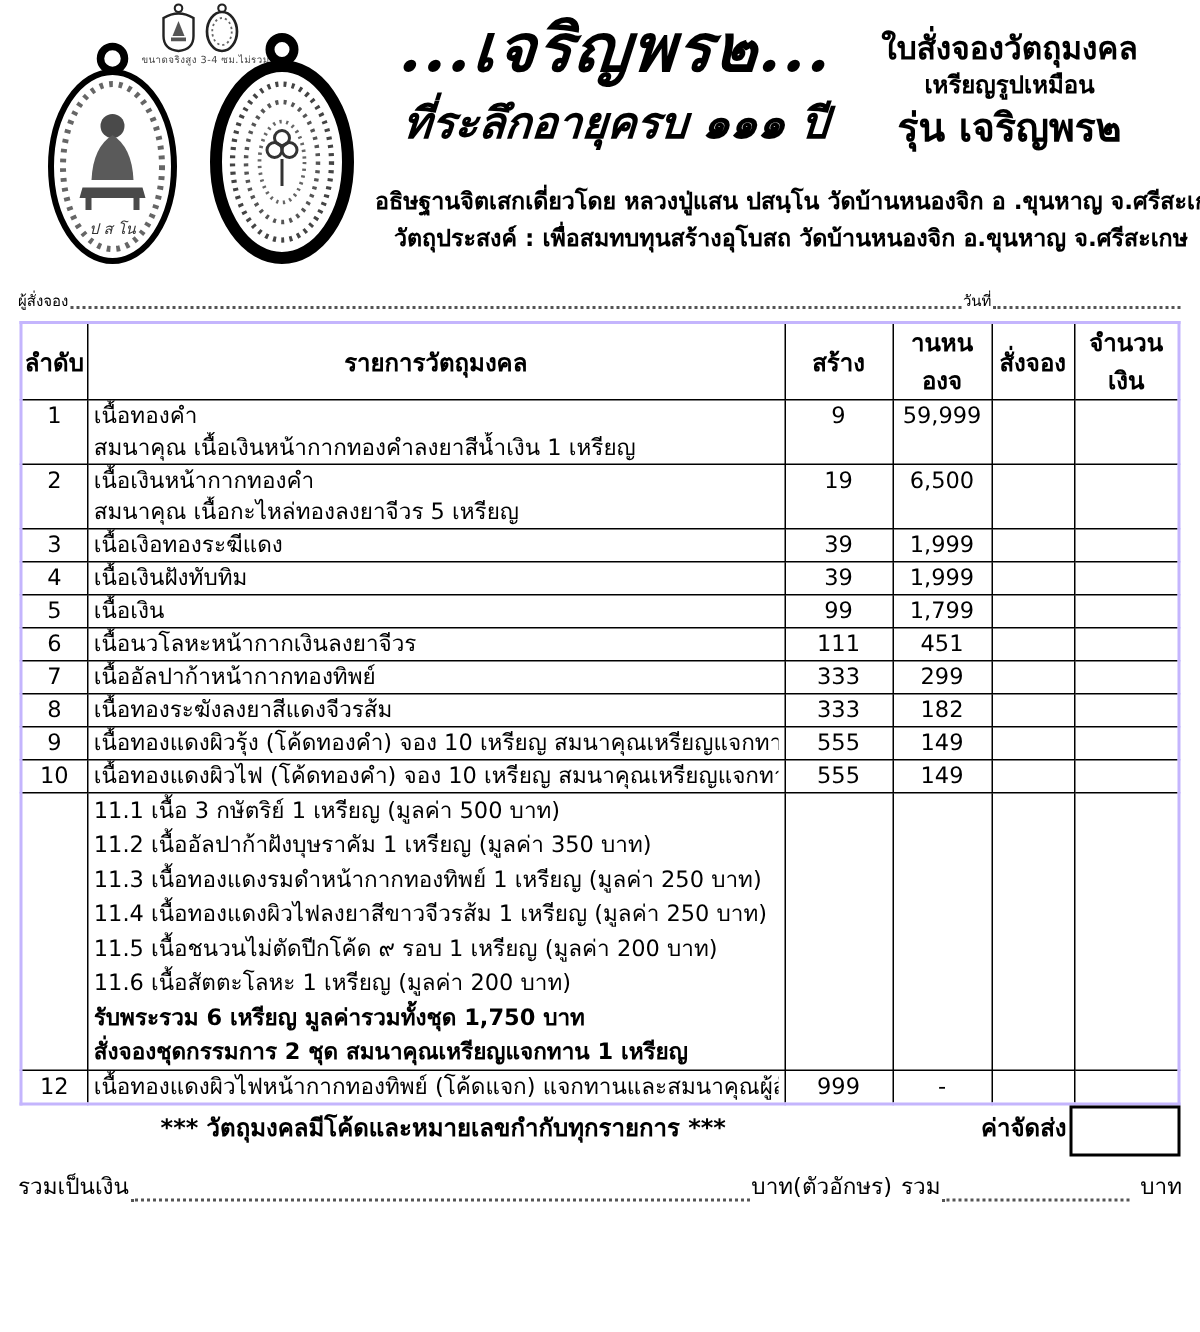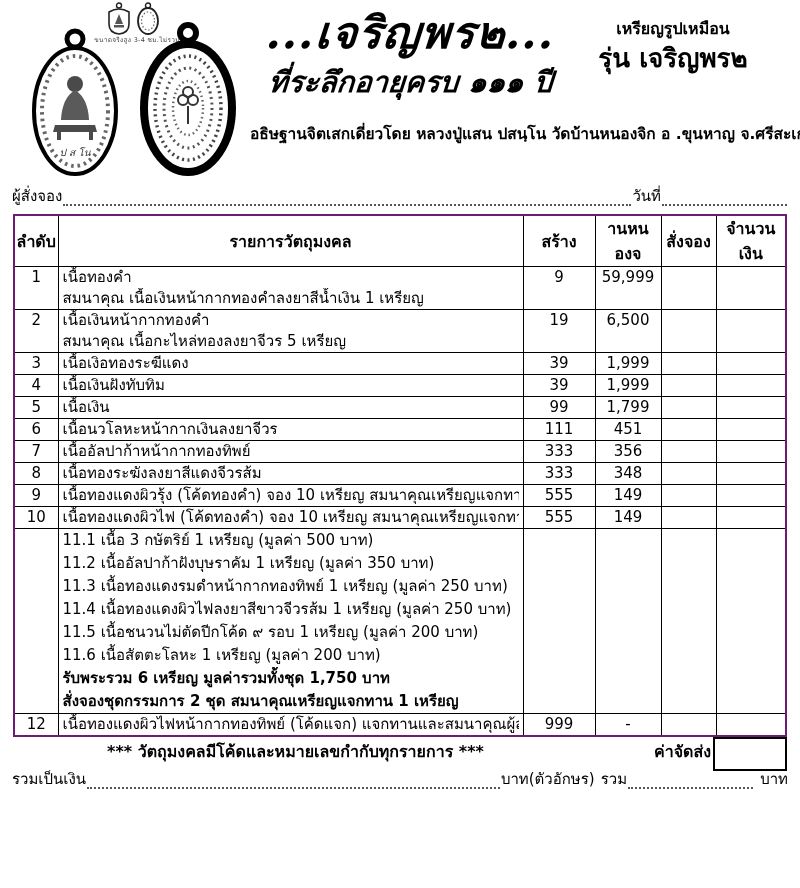--- a/index.html
+++ b/index.html
@@ -23,46 +23,46 @@
              font-weight:bold;font-size:29px;line-height:40px;transform:skewX(-4deg);
              white-space:nowrap;}
   .right-block{position:absolute;right:8px;top:18px;width:238px;text-align:center;}
   .form-name{font-weight:bold;font-size:21px;line-height:28px;}
   .form-type{font-weight:bold;font-size:16px;line-height:22px;}
   .series{font-weight:bold;font-size:26px;line-height:36px;}
   .bless-lines{position:absolute;left:250px;top:122px;width:542px;text-align:right;
                font-weight:bold;font-size:15.5px;line-height:25px;white-space:nowrap;}
 
   
-  .frow{display:flex;align-items:flex-end;margin:0 12px;height:26px;font-size:15px;}
+  .frow{display:flex;align-items:flex-end;margin:0 12px;height:26px;font-size:10px;}
   .frow .lbl{white-space:nowrap;padding-bottom:1px;}
   .dots{flex:1;border-bottom:2px dotted #555;height:15px;margin:0 1px 3px 1px;}
   .dots.fix125{flex:0 0 125px;}
 
   
   table.order{border-collapse:collapse;table-layout:fixed;width:774px;margin:5px 13px 0 13px;
-              border:2px solid #701a75;}
+              border:2px solid #c4b5fd;}
   th,td{border:1px solid #000;vertical-align:top;padding:0;}
   th{font-size:16px;font-weight:bold;height:27px;vertical-align:middle;}
   td{font-size:15px;line-height:21px;}
   td.c-no,td.c-made,td.c-price{text-align:center;}
   td.c-item{padding:0 4px;}
   td.c-item div{white-space:nowrap;overflow:hidden;}
   td.c-item div.b{font-weight:bold;}
   tr.block td{line-height:23px;}
 
   
   .tfoot-strip{position:relative;margin:0 13px;height:28px;display:flex;align-items:center;}
   .tfoot-note{position:absolute;left:0;width:565px;text-align:center;font-weight:bold;
               font-size:16px;}
   .ship-label{position:absolute;right:76px;font-weight:bold;font-size:16px;}
   .ship-box{position:absolute;right:0;top:0;width:70px;height:30px;border:2px solid #000;}
 
   
-  .bottom{margin-top:0;}
+  .bottom{margin-top:12px;}
   .brow{display:flex;align-items:flex-end;margin:0 12px;height:27px;font-size:15px;}
   .brow .lbl{white-space:nowrap;padding-bottom:1px;}
   .gap{width:6px;}
   svg{display:block;}
 </style>
 </head>
 <body>
 
 <div class="page">
 
@@ -114,26 +114,28 @@
         <path d="M48 84 L48 102" stroke="#333" stroke-width="2"></path>
       </svg>
     </div>
 
     <div class="title-block">
       <div class="main-title">...เจริญพร๒...</div>
       <div class="sub-title">ที่ระลึกอายุครบ ๑๑๑ ปี</div>
     </div>
 
     <div class="right-block">
+      <div class="form-name">ใบสั่งจองวัตถุมงคล</div>
       <div class="form-type">เหรียญรูปเหมือน</div>
       <div class="series">รุ่น เจริญพร๒</div>
     </div>
 
     <div class="bless-lines">
       <div>อธิษฐานจิตเสกเดี่ยวโดย หลวงปู่แสน ปสนฺโน วัดบ้านหนองจิก อ .ขุนหาญ จ.ศรีสะเกษ</div>
+      <div>วัตถุประสงค์ : เพื่อสมทบทุนสร้างอุโบสถ วัดบ้านหนองจิก อ.ขุนหาญ จ.ศรีสะเกษ</div>
     </div>
   </div>
 
   <div class="frow">
     <span class="lbl">ผู้สั่งจอง</span>
     <span class="dots"></span>
     <span class="lbl">วันที่</span>
     <span class="dots fix125"></span>
   </div>
 
@@ -218,31 +220,31 @@
           <td class="c-price">451</td>
           <td class="c-order"></td>
           <td class="c-amount"></td>
         </tr>
         <tr>
           <td class="c-no">7</td>
           <td class="c-item">
             <div>เนื้ออัลปาก้าหน้ากากทองทิพย์</div>
           </td>
           <td class="c-made">333</td>
-          <td class="c-price">356</td>
+          <td class="c-price">299</td>
           <td class="c-order"></td>
           <td class="c-amount"></td>
         </tr>
         <tr>
           <td class="c-no">8</td>
           <td class="c-item">
             <div>เนื้อทองระฆังลงยาสีแดงจีวรส้ม</div>
           </td>
           <td class="c-made">333</td>
-          <td class="c-price">348</td>
+          <td class="c-price">182</td>
           <td class="c-order"></td>
           <td class="c-amount"></td>
         </tr>
         <tr>
           <td class="c-no">9</td>
           <td class="c-item">
             <div>เนื้อทองแดงผิวรุ้ง (โค้ดทองคำ)  จอง 10 เหรียญ สมนาคุณเหรียญแจกทาน 1 เหรียญ</div>
           </td>
           <td class="c-made">555</td>
           <td class="c-price">149</td>

